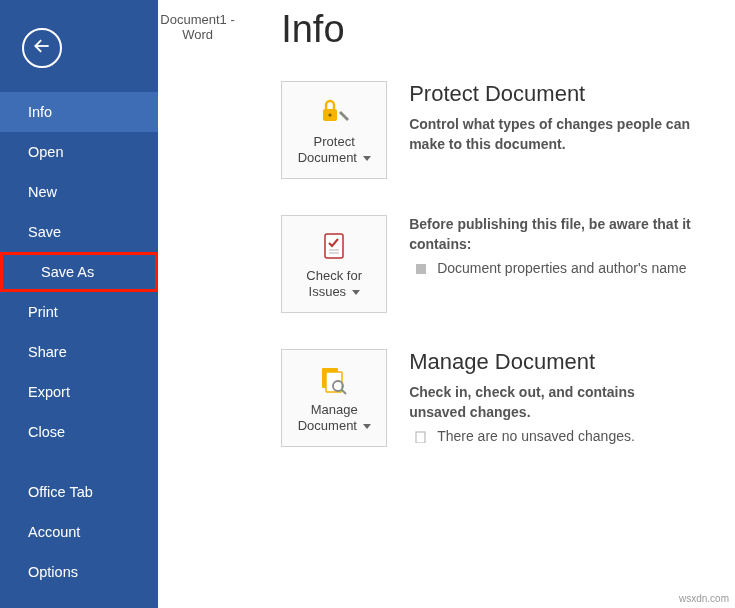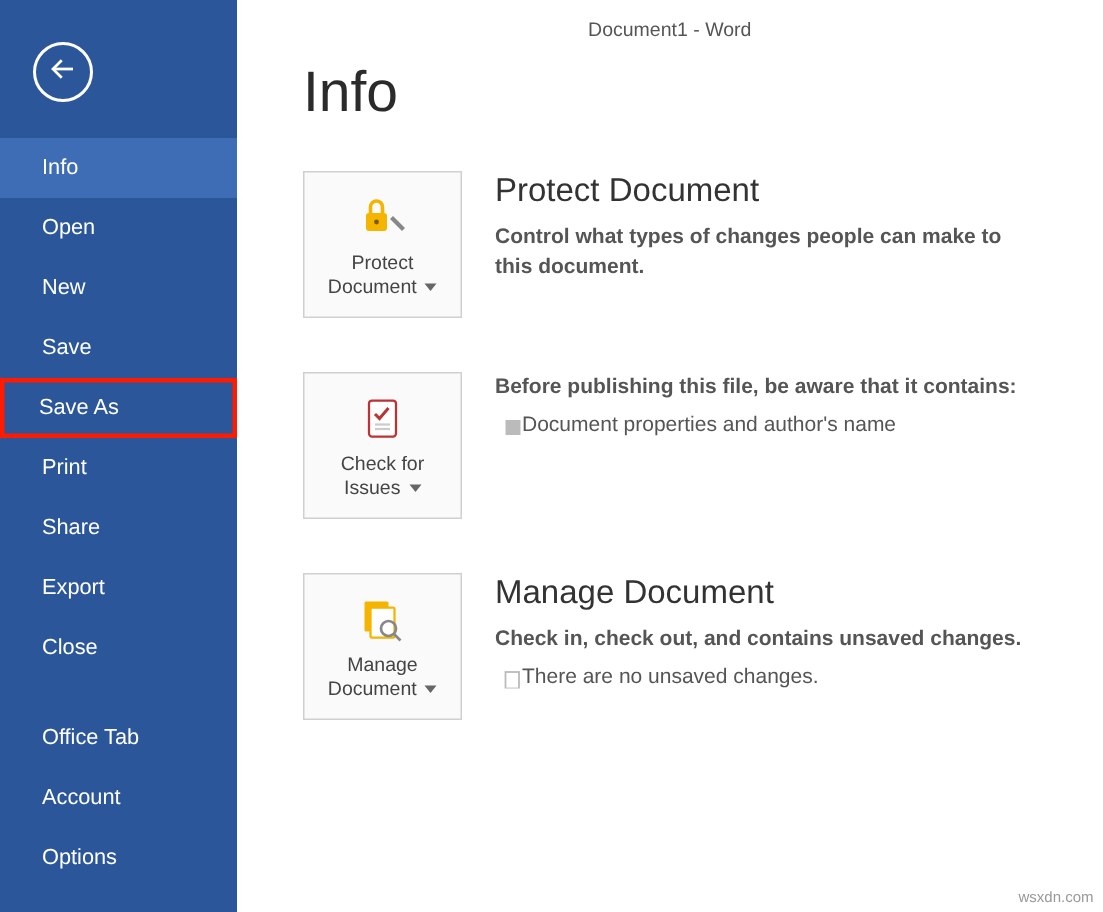--- a/index.html
+++ b/index.html
@@ -34,27 +34,27 @@
     }
     .back-btn svg { width: 20px; height: 20px; }
     .nav-item {
       padding: 12px 28px;
       font-size: 14.5px;
       cursor: pointer;
     }
     .nav-item.selected { background: #3e6db5; }
     .nav-item.highlighted {
       border: 3px solid #ff1a00;
-      padding: 9px 23px;
+      padding: 9px 38px;
     }
     .nav-sep { height: 20px; }
     .main {
       flex: 1;
       display: flex;
-      flex-direction: column;
+      flex-direction: row;
       background: #fff;
       overflow: hidden;
     }
     .title-bar {
       text-align: center;
       padding: 12px 0 6px;
       font-size: 13px;
       color: #555;
     }
     .content {
@@ -107,22 +107,22 @@
     }
     .section-desc {
       font-size: 14px;
       color: #555;
       margin-bottom: 6px;
       line-height: 1.4;
       font-weight: bold;
     }
     .bullet-row {
       display: flex;
-      align-items: flex-end;
-      gap: 0;
+      align-items: center;
+      gap: 10px;
       font-size: 14px;
       color: #555;
       margin-left: 6px;
     }
     .tiny-icon {
       width: 12px; height: 12px;
       display: inline-block;
     }
     .watermark {
       position: fixed;

